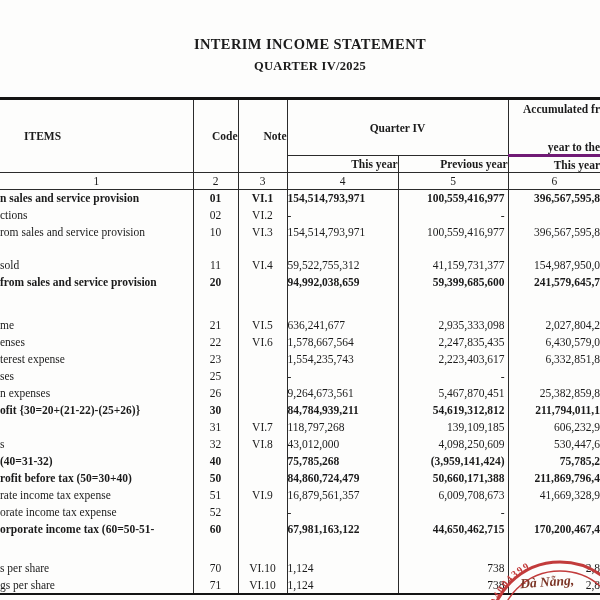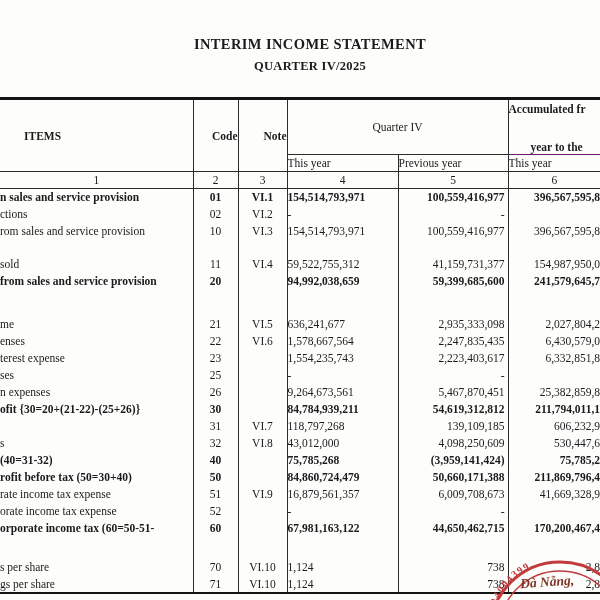--- a/index.html
+++ b/index.html
@@ -19,26 +19,26 @@
   col.w-items {width:193px;} col.w-code {width:45px;} col.w-note {width:49px;}
   col.w-ty {width:111px;} col.w-py {width:110px;} col.w-acc {width:92px;}
 
   .stmt th, .stmt td { font-size:11.5px; overflow:hidden; white-space:nowrap;
                        vertical-align:middle; }
   .vl { border-left:1px solid #2b2b2b; }
 
   
   .h-items { text-align:left; padding-left:24px; font-weight:bold; font-size:12px; }
   .h-center { text-align:right; font-weight:bold; font-size:12px;margin-left:16px; }
-  .h-quarter { text-align:center; font-weight:normal; font-size:12px;
+  .h-quarter { text-align:center; font-weight:bold; font-size:12px;
                border-bottom:1px solid #2b2b2b; height:36px; }
-  .h-acc { font-weight:bold; font-size:11px; border-bottom:1px solid #701a75;
-           padding-top:2px; line-height:14px; text-align:left; }
+  .h-acc { font-weight:bold; font-size:11px; border-bottom:3px solid #701a75;
+           padding-top:2px; line-height:14px; text-align:right; }
   .h-acc .l2 { padding-left:22px;margin-top:24px; }
-  .h-sub { text-align:left; font-weight:normal; font-size:12px; height:17px; }
+  .h-sub { text-align:right; font-weight:bold; font-size:12px; height:17px; }
   .numrow td { text-align:center; height:17px; border-top:1px solid #2b2b2b;
                border-bottom:1px solid #2b2b2b; font-size:11.5px; }
 
   
   .stmt tbody tr { height:17px;margin-left:44px; }
   .c-items { text-align:left; padding-left:0; }
   .c-code  { text-align:center; }
   .c-note  { text-align:center; }
   .c-ty    { text-align:left; padding-right:3px; }
   .c-py    { text-align:right; padding-right:3px; }

